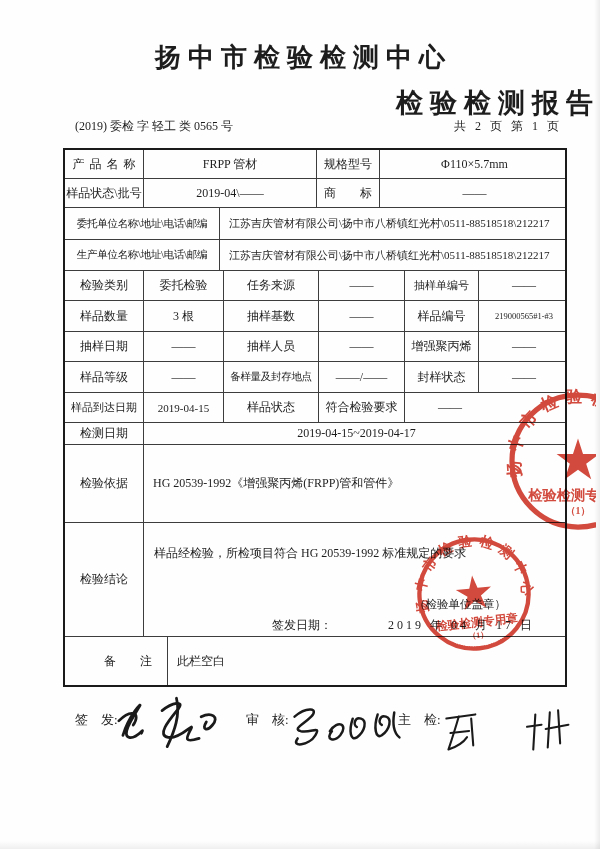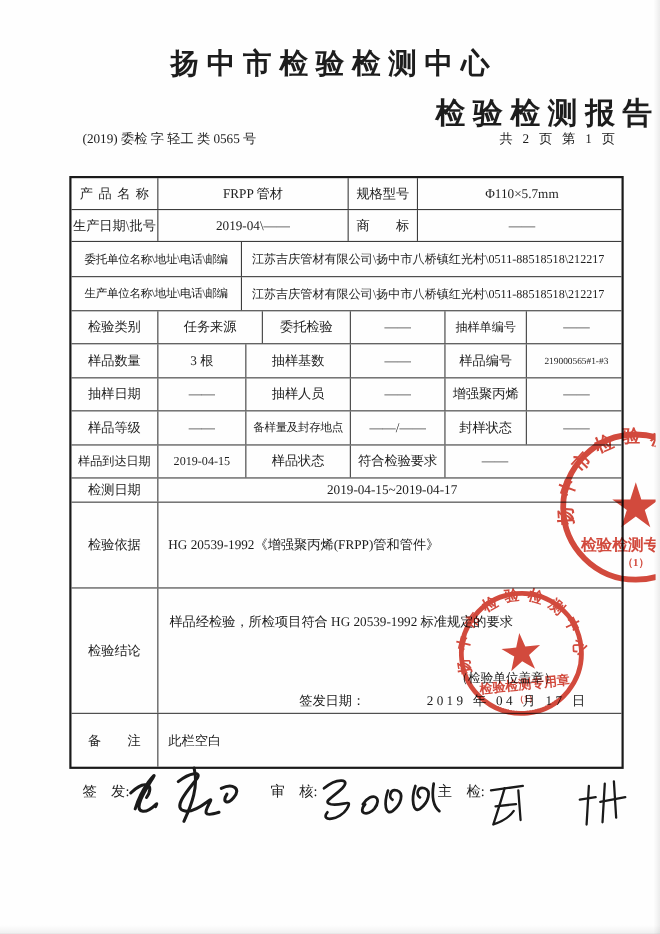--- a/index.html
+++ b/index.html
@@ -8,23 +8,23 @@
   .page *{box-sizing:border-box;}
 
   .org-title{position:absolute;top:40px;left:0;width:100%;text-align:center;
              font-size:26px;font-weight:bold;letter-spacing:7px;text-indent:7px;}
   .report-title{position:absolute;top:85px;left:0;width:100%;text-align:right;
                 font-size:27px;font-weight:bold;letter-spacing:7px;text-indent:7px;}
   .doc-line{position:absolute;top:118px;left:75px;right:38px;display:flex;
             justify-content:space-between;font-size:12px;}
   .doc-line .pg{letter-spacing:3px;}
 
-  .tbl{position:absolute;left:63px;top:148px;width:504px;border:2px solid #1a1a1a;background:transparent;margin-top:12px;}
+  .tbl{position:absolute;left:63px;top:148px;width:504px;border:2px solid #1a1a1a;background:transparent;}
   .row{display:flex;border-bottom:1px solid #3d3d3d;}
-  .row.nb{border-bottom:none;}
+  .row.nb{border-bottom:none;padding-left:24px;}
   .c{border-right:1px solid #3d3d3d;display:flex;align-items:center;justify-content:center;
      font-size:12px;padding:0 4px;white-space:nowrap;overflow:hidden;}
   .c.last{border-right:none;text-align:center;}
   .c.left{justify-content:flex-start;padding-left:9px;}
   .c.sp1{letter-spacing:5px;text-indent:5px;}
   .c.f11{font-size:11px;}
   .c.f105{font-size:10.5px;letter-spacing:-0.3px;}
   .c.tiny{font-size:8.5px;}
   .w79{flex:0 0 79px;} .w173{flex:0 0 173px;} .w63{flex:0 0 63px;} .w189{flex:0 0 189px;}
   .w155{flex:0 0 155px;} .w349{flex:0 0 349px;}
@@ -65,40 +65,40 @@
   <div class="tbl">
 
     <div class="row" style="height:29px">
       <div class="c w79 sp1">产品名称</div>
       <div class="c w173">FRPP 管材</div>
       <div class="c w63">规格型号</div>
       <div class="c w189 last">Φ110×5.7mm</div>
     </div>
 
     <div class="row" style="height:29px">
-      <div class="c w79">生产日期\批号</div>
+      <div class="c w79">样品状态\批号</div>
       <div class="c w173">2019-04\——</div>
       <div class="c w63">商　　标</div>
       <div class="c w189 last">——</div>
     </div>
 
     <div class="row" style="height:32px">
       <div class="c w155 f105">委托单位名称\地址\电话\邮编</div>
       <div class="c w349 last left f11">江苏吉庆管材有限公司\扬中市八桥镇红光村\0511-88518518\212217</div>
     </div>
 
     <div class="row" style="height:31px">
       <div class="c w155 f105">生产单位名称\地址\电话\邮编</div>
       <div class="c w349 last left f11">江苏吉庆管材有限公司\扬中市八桥镇红光村\0511-88518518\212217</div>
     </div>
 
     <div class="row" style="height:30px">
       <div class="c w79">检验类别</div>
+      <div class="c w80">委托检验</div>
       <div class="c w95">任务来源</div>
-      <div class="c w80">委托检验</div>
       <div class="c w86">——</div>
       <div class="c w74 f11">抽样单编号</div>
       <div class="c w90 last">——</div>
     </div>
 
     <div class="row" style="height:31px">
       <div class="c w79">样品数量</div>
       <div class="c w80">3 根</div>
       <div class="c w95">抽样基数</div>
       <div class="c w86">——</div>

